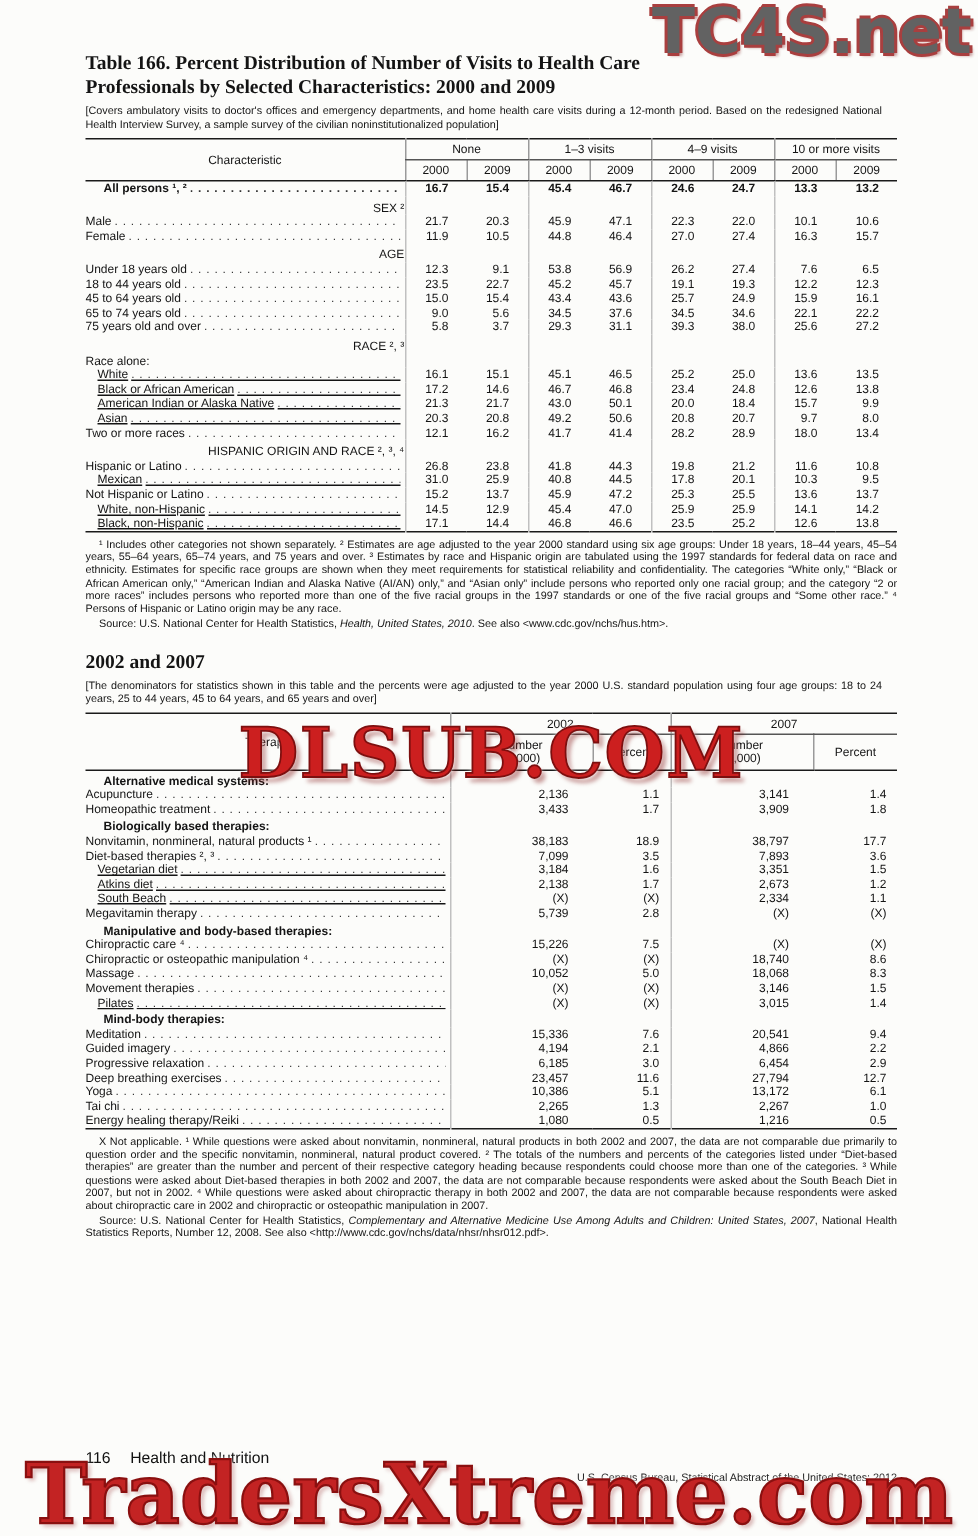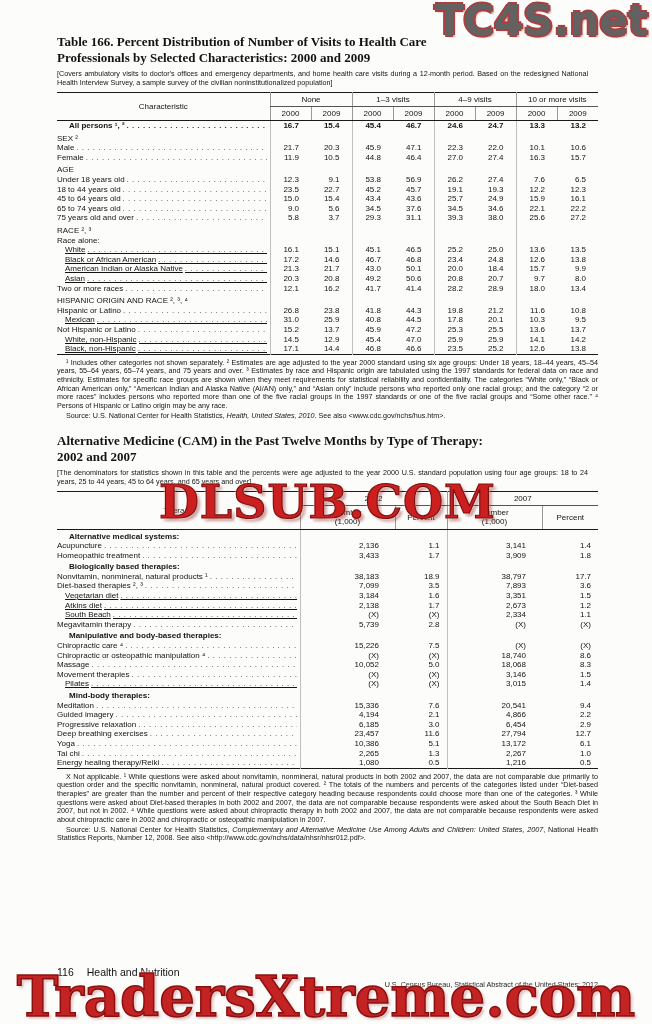--- a/index.html
+++ b/index.html
@@ -30,21 +30,21 @@
   .t166 td.num{padding-right:12px;}
   .t167 td.num:nth-child(2),.t167 td.num:nth-child(4){padding-right:16px;}
   .t167 td.num:nth-child(3),.t167 td.num:nth-child(5){padding-right:7px;}
   td.vl{border-left:1px solid #c0c0c0;}
   .lblwrap{display:flex;align-items:baseline;overflow:hidden;}
   .lblwrap .t{white-space:nowrap;}
   .dots{flex:1;overflow:hidden;white-space:nowrap;color:#333;margin:0 3px 0 2px;}
   .dots::after{content:". . . . . . . . . . . . . . . . . . . . . . . . . . . . . . . . . . . . . . . . . . . . . . . . . . . . . . . . . . . . . . . . . . . . . . . . . . . . . . . .";letter-spacing:.5px;}
   td.ind1 .lblwrap{padding-left:8px;text-decoration:underline;}
   td.indb .lblwrap{padding-left:12px;}
-  td.sec{text-align:left;padding-top:3px;}
+  td.sec{text-align:right;padding-top:3px;}
   td.hsec{font-weight:700;padding-left:12px;padding-top:2px;}
   td.plain{padding-left:0;margin-top:28px;}
   tr.rbrow{font-weight:700;}
 
   
   .fn{font-size:7.2px;line-height:1.2;text-align:justify;margin:4px 0 0 0;text-indent:9px;}
   .src{font-size:7.2px;line-height:1.2;margin:1px 0 0 0;text-indent:9px;text-align:justify;}
   .src em{font-style:italic;}
   .gap{height:13px;}
   .sec167-head{position:relative;}
@@ -458,21 +458,20 @@
       </tbody>
   </table>
 
   <p class="fn">¹ Includes other categories not shown separately. ² Estimates are age adjusted to the year 2000 standard using six age groups: Under 18 years, 18–44 years, 45–54 years, 55–64 years, 65–74 years, and 75 years and over. ³ Estimates by race and Hispanic origin are tabulated using the 1997 standards for federal data on race and ethnicity. Estimates for specific race groups are shown when they meet requirements for statistical reliability and confidentiality. The categories “White only,” “Black or African American only,” “American Indian and Alaska Native (AI/AN) only,” and “Asian only” include persons who reported only one racial group; and the category “2 or more races” includes persons who reported more than one of the five racial groups in the 1997 standards or one of the five racial groups and “Some other race.” ⁴ Persons of Hispanic or Latino origin may be any race.</p>
   <p class="src"><span>Source: U.S. National Center for Health Statistics, </span><em>Health, United States, 2010</em><span>. See also &lt;www.cdc.gov/nchs/hus.htm&gt;.</span></p>
 
   <div class="gap"></div>
 
   <div class="sec167-head">
     <h2 class="t-title">
-      <span>Alternative Medicine (CAM) in the Past Twelve Months by Type of Therapy:</span>
       <span>2002 and 2007</span>
     </h2>
     <p class="t-note">[The denominators for statistics shown in this table and the percents were age adjusted to the year 2000 U.S. standard population using four age groups: 18 to 24 years, 25 to 44 years, 45 to 64 years, and 65 years and over]</p>
     <div class="wm-dlsub">DLSUB.COM</div>
   </div>
 
   <table class="stat t167">
     <colgroup>
       <col style="width:243px">
         <col style="width:95px">

